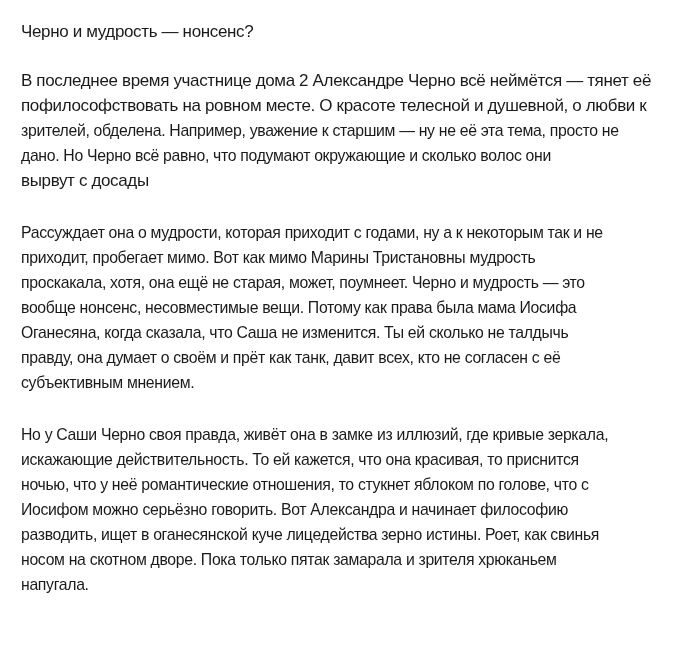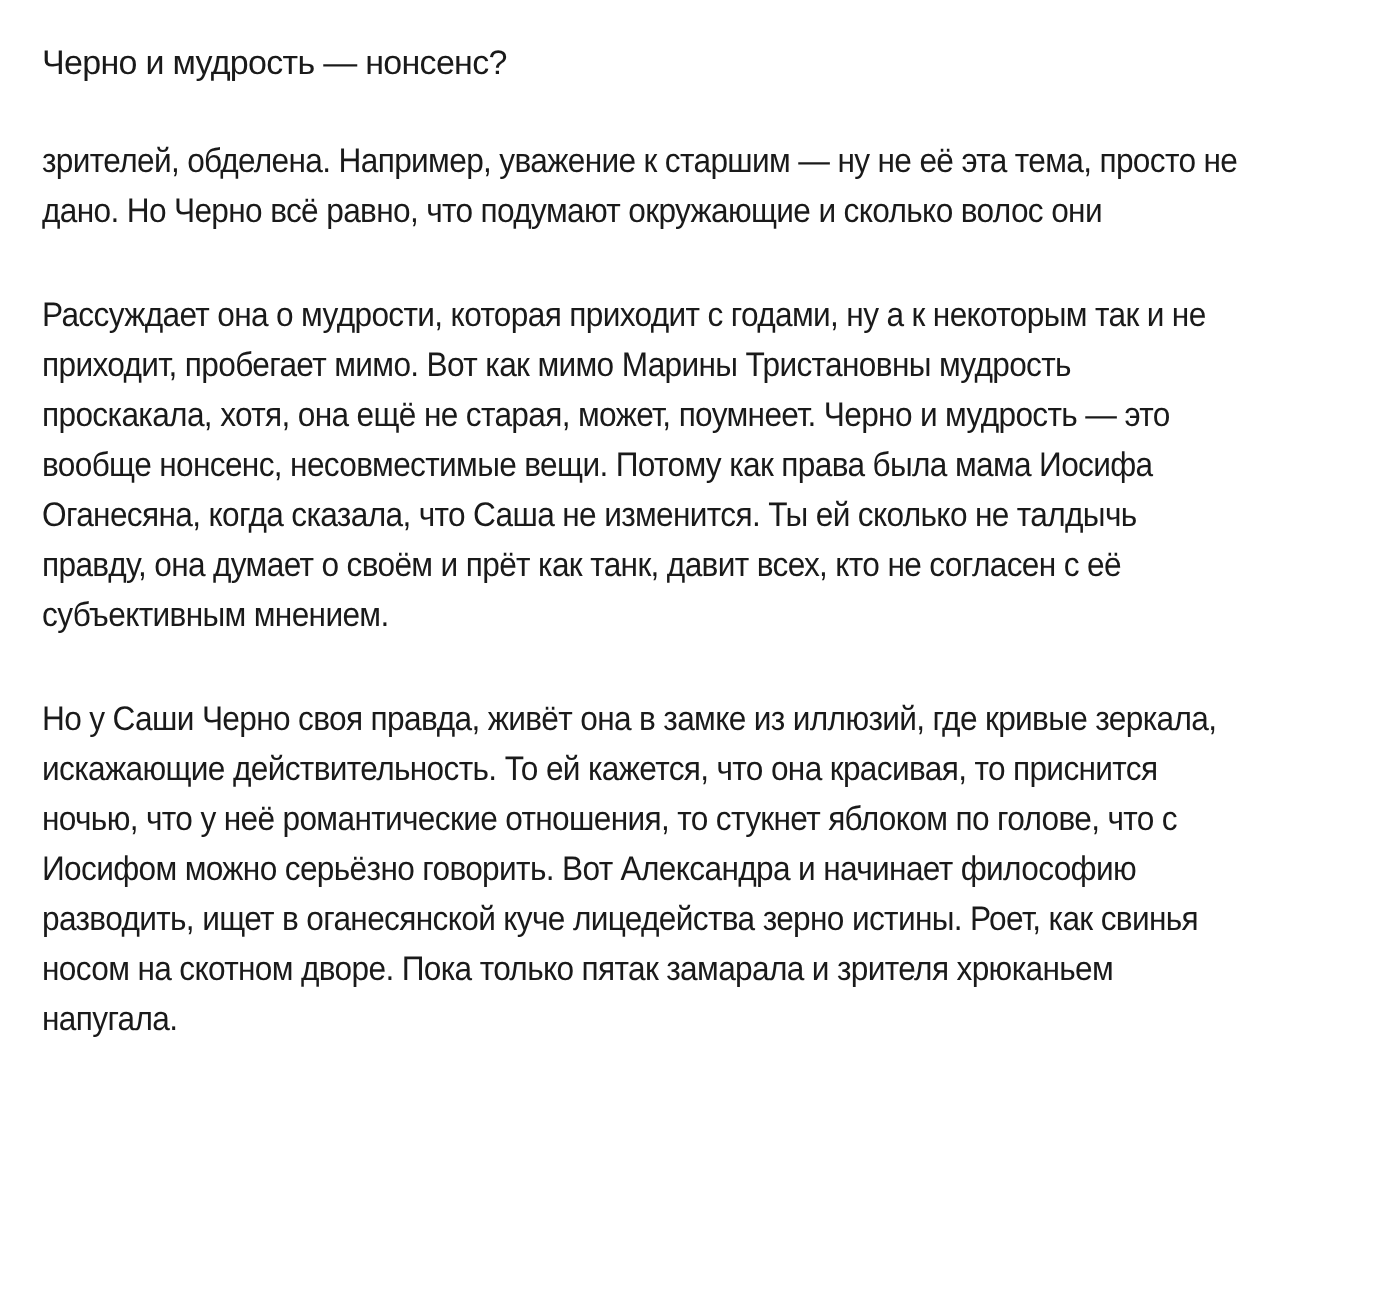--- a/index.html
+++ b/index.html
@@ -21,22 +21,25 @@
 </style>
 </head>
 <body>
 
 <div class="article">
   <div class="block title">
     <span class="line">Черно и мудрость — нонсенс?</span>
   </div>
 
   <div class="block para">
+    <span class="line">В последнее время участнице дома 2 Александре Черно всё неймётся — тянет её</span>
+    <span class="line">пофилософствовать на ровном месте. О красоте телесной и душевной, о любви к</span>
     <span class="line cond">зрителей, обделена. Например, уважение к старшим — ну не её эта тема, просто не</span>
     <span class="line cond">дано. Но Черно всё равно, что подумают окружающие и сколько волос они</span>
+    <span class="line">вырвут с досады</span>
   </div>
 
   <div class="block para">
     <span class="line cond">Рассуждает она о мудрости, которая приходит с годами, ну а к некоторым так и не</span>
     <span class="line cond">приходит, пробегает мимо. Вот как мимо Марины Тристановны мудрость</span>
     <span class="line cond">проскакала, хотя, она ещё не старая, может, поумнеет. Черно и мудрость — это</span>
     <span class="line cond">вообще нонсенс, несовместимые вещи. Потому как права была мама Иосифа</span>
     <span class="line cond">Оганесяна, когда сказала, что Саша не изменится. Ты ей сколько не талдычь</span>
     <span class="line cond">правду, она думает о своём и прёт как танк, давит всех, кто не согласен с её</span>
     <span class="line cond">субъективным мнением.</span>

